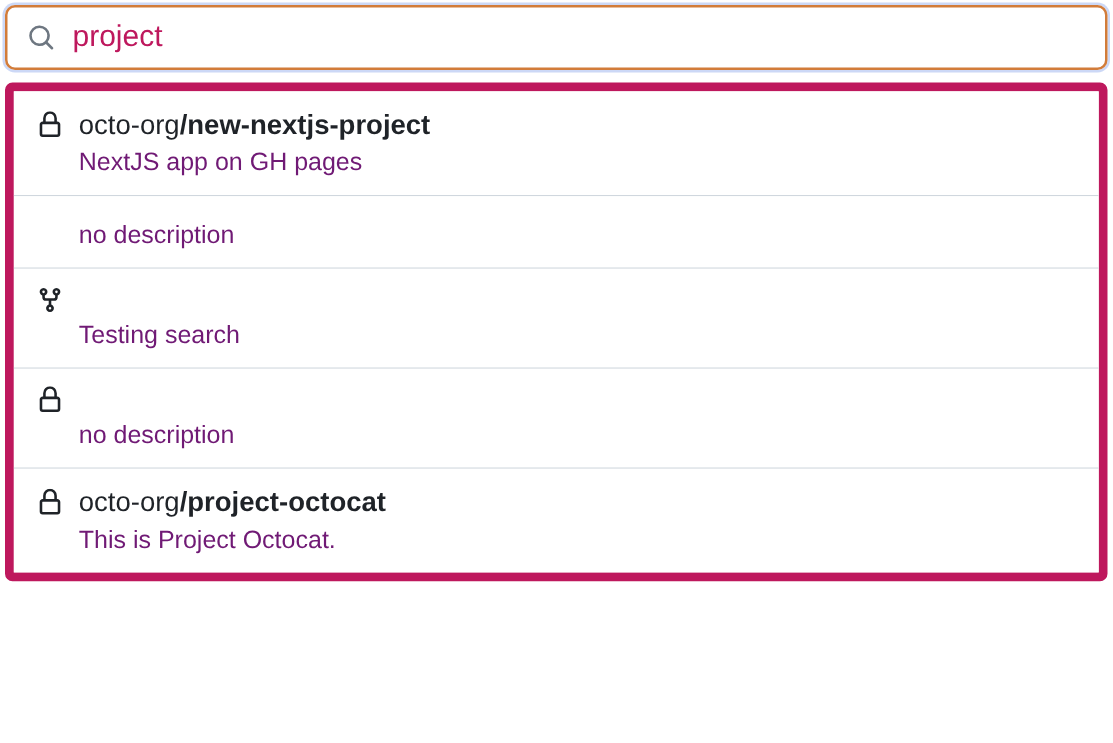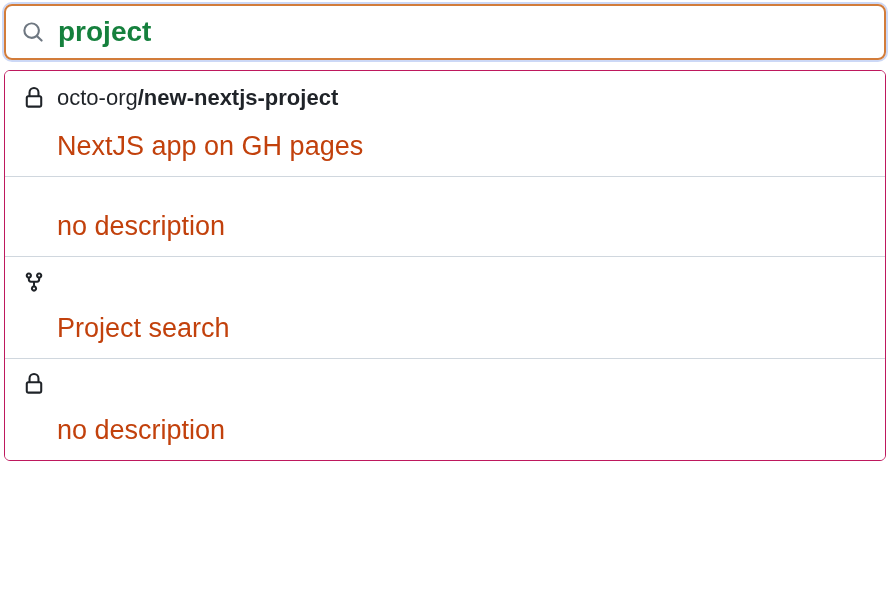--- a/index.html
+++ b/index.html
@@ -27,30 +27,29 @@
     }
     .search-icon {
       width: 22px;
       height: 22px;
       flex-shrink: 0;
       color: #6e7781;
     }
     .search-input {
       border: none;
       outline: none;
-      font-size: 28px;
-      color: #15803d;
+      font-size: 24px;
+      color: #be185d;
       width: 100%;
       font-family: inherit;
       caret-color: #1f2328;
-      font-weight: bold;
     }
     .results-list {
       margin-top: 10px;
-      border: 1px solid #be185d;
+      border: 7px solid #be185d;
       border-radius: 6px;
       overflow: hidden;
     }
     .result-item {
       padding: 14px 18px 14px 18px;
       border-bottom: 1px solid #d0d7de;
       cursor: pointer;
       background: #ffffff;
     }
     .result-item:last-child {
@@ -74,24 +73,24 @@
     .repo-org {
       font-weight: 400;
     }
     .repo-slash {
       font-weight: 700;
     }
     .repo-repo {
       font-weight: 700;
     }
     .result-description {
-      margin-top: 20px;
+      margin-top: 6px;
       margin-left: 34px;
-      font-size: 27px;
-      color: #c2410c;
+      font-size: 20px;
+      color: #701a75;
     }
   </style>
 </head>
 <body>
 
 <div class="search-container">
   <div class="search-input-wrapper">
     <span class="search-icon">
       <svg viewBox="0 0 16 16" width="22" height="22" fill="currentColor">
         <path d="M10.68 11.74a6 6 0 0 1-7.922-8.982 6 6 0 0 1 8.982 7.922l3.04 3.04a.749.749 0 0 1-.326 1.275.749.749 0 0 1-.734-.215ZM11.5 7a4.499 4.499 0 1 0-8.997 0A4.499 4.499 0 0 0 11.5 7Z"></path>
@@ -120,28 +119,41 @@
     </div>
 
     <div class="result-item">
       <div class="result-header">
         <span class="repo-icon">
           <svg viewBox="0 0 16 16" width="22" height="22" fill="currentColor">
             <path d="M5 5.372v.878c0 .414.336.75.75.75h4.5a.75.75 0 0 0 .75-.75v-.878a2.25 2.25 0 1 1 1.5 0v.878a2.25 2.25 0 0 1-2.25 2.25h-1.5v2.128a2.251 2.251 0 1 1-1.5 0V8.5h-1.5A2.25 2.25 0 0 1 3.5 6.25v-.878a2.25 2.25 0 1 1 1.5 0ZM5 3.25a.75.75 0 1 0-1.5 0 .75.75 0 0 0 1.5 0Zm6.75.75a.75.75 0 1 0 0-1.5.75.75 0 0 0 0 1.5Zm-3 8.75a.75.75 0 1 0-1.5 0 .75.75 0 0 0 1.5 0Z"></path>
           </svg>
         </span>
       </div>
-      <div class="result-description">Project search</div>
+      <div class="result-description">Testing search</div>
     </div>
 
     <div class="result-item">
       <div class="result-header">
         <span class="repo-icon">
           <svg viewBox="0 0 16 16" width="22" height="22" fill="currentColor">
             <path d="M4 4a4 4 0 0 1 8 0v2h.25c.966 0 1.75.784 1.75 1.75v5.5A1.75 1.75 0 0 1 12.25 15h-8.5A1.75 1.75 0 0 1 2 13.25v-5.5C2 6.784 2.784 6 3.75 6H4Zm8.25 3.5h-8.5a.25.25 0 0 0-.25.25v5.5c0 .138.112.25.25.25h8.5a.25.25 0 0 0 .25-.25v-5.5a.25.25 0 0 0-.25-.25ZM10.5 6V4a2.5 2.5 0 1 0-5 0v2Z"></path>
           </svg>
         </span>
       </div>
       <div class="result-description">no description</div>
     </div>
 
+    <div class="result-item">
+      <div class="result-header">
+        <span class="repo-icon">
+          <svg viewBox="0 0 16 16" width="22" height="22" fill="currentColor">
+            <path d="M4 4a4 4 0 0 1 8 0v2h.25c.966 0 1.75.784 1.75 1.75v5.5A1.75 1.75 0 0 1 12.25 15h-8.5A1.75 1.75 0 0 1 2 13.25v-5.5C2 6.784 2.784 6 3.75 6H4Zm8.25 3.5h-8.5a.25.25 0 0 0-.25.25v5.5c0 .138.112.25.25.25h8.5a.25.25 0 0 0 .25-.25v-5.5a.25.25 0 0 0-.25-.25ZM10.5 6V4a2.5 2.5 0 1 0-5 0v2Z"></path>
+          </svg>
+        </span>
+        <span class="repo-name">
+          <span class="repo-org">octo-org</span><span class="repo-slash">/</span><span class="repo-repo">project-octocat</span>
+        </span>
+      </div>
+      <div class="result-description">This is Project Octocat.</div>
+    </div>
   </div>
 </div>
 
 </body></html>

